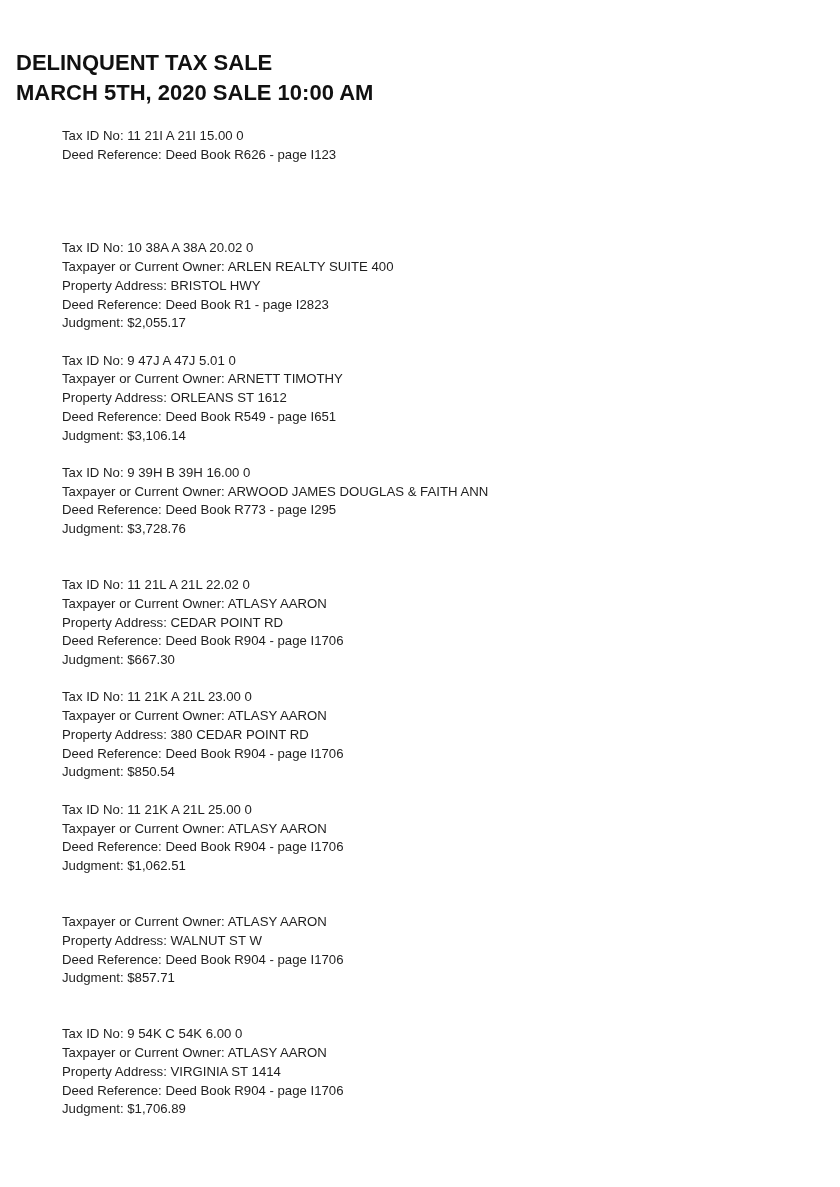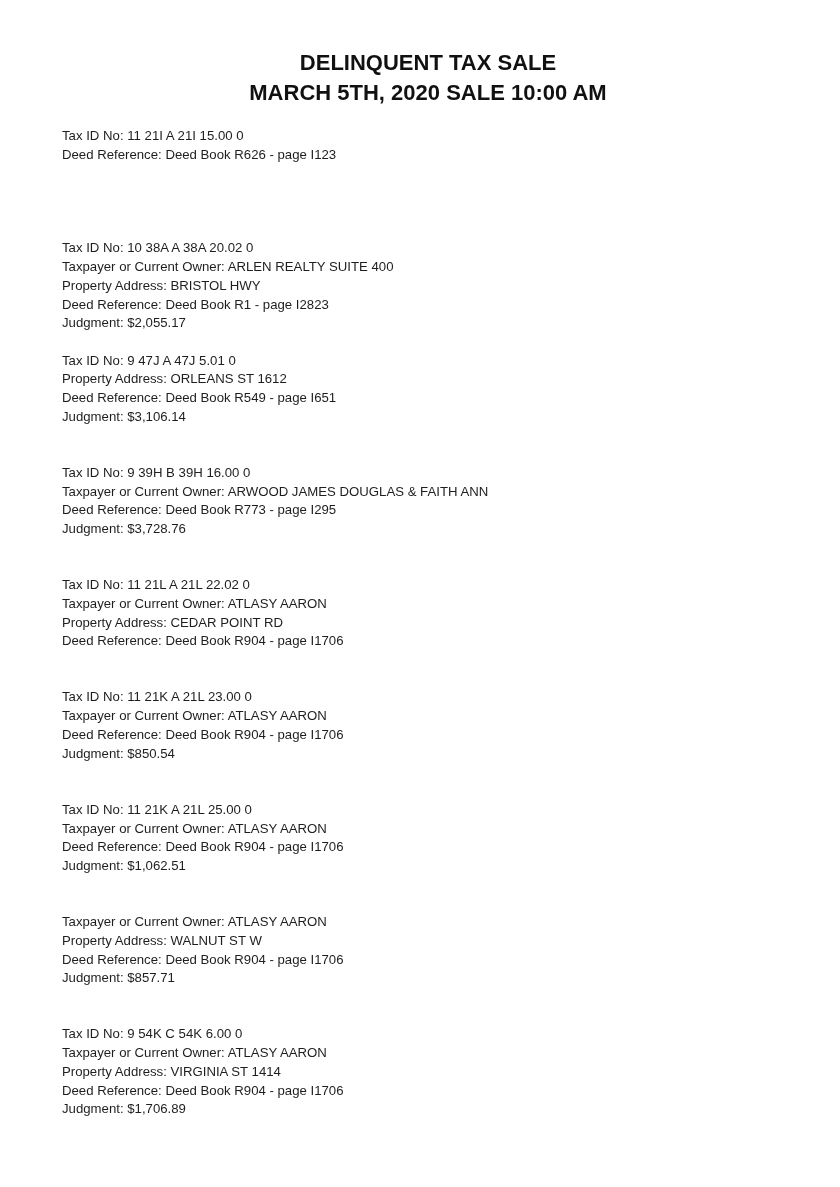--- a/index.html
+++ b/index.html
@@ -13,21 +13,21 @@
       position: relative;
       overflow: hidden;
       font-family: "Liberation Sans", sans-serif;
       color: #1a1a1a;
     }
     .title-block {
       position: absolute;
       left: 0;
       top: 48px;
       width: 840px;
-      text-align: center;
+      text-align: left;
     }
     .title-line {
       font-family: "Liberation Sans", sans-serif;
       font-weight: bold;
       font-size: 22px;
       line-height: 30px;
       color: #111111;
       letter-spacing: 0px;
       margin-left: 16px;
     }
@@ -63,39 +63,42 @@
     </div>
     <div class="record">
       <div class="line"><span>Tax ID No: </span><span>10 38A A 38A 20.02 0</span></div>
       <div class="line"><span>Taxpayer or Current Owner: </span><span>ARLEN REALTY SUITE 400</span></div>
       <div class="line"><span>Property Address: </span><span>BRISTOL HWY</span></div>
       <div class="line"><span>Deed Reference: </span><span>Deed Book R1 - page I2823</span></div>
       <div class="line"><span>Judgment: </span><span>$2,055.17</span></div>
     </div>
     <div class="record">
       <div class="line"><span>Tax ID No: </span><span>9 47J A 47J 5.01 0</span></div>
+      <div class="line"><span>Taxpayer or Current Owner: </span><span>ARNETT TIMOTHY</span></div>
       <div class="line"><span>Property Address: </span><span>ORLEANS ST 1612</span></div>
       <div class="line"><span>Deed Reference: </span><span>Deed Book R549 - page I651</span></div>
       <div class="line"><span>Judgment: </span><span>$3,106.14</span></div>
     </div>
     <div class="record">
       <div class="line"><span>Tax ID No: </span><span>9 39H B 39H 16.00 0</span></div>
       <div class="line"><span>Taxpayer or Current Owner: </span><span>ARWOOD JAMES DOUGLAS &amp; FAITH ANN</span></div>
       <div class="line"><span>Deed Reference: </span><span>Deed Book R773 - page I295</span></div>
       <div class="line"><span>Judgment: </span><span>$3,728.76</span></div>
     </div>
     <div class="record">
       <div class="line"><span>Tax ID No: </span><span>11 21L A 21L 22.02 0</span></div>
       <div class="line"><span>Taxpayer or Current Owner: </span><span>ATLASY AARON</span></div>
       <div class="line"><span>Property Address: </span><span>CEDAR POINT RD</span></div>
       <div class="line"><span>Deed Reference: </span><span>Deed Book R904 - page I1706</span></div>
+      <div class="line"><span>Judgment: </span><span>$667.30</span></div>
     </div>
     <div class="record">
       <div class="line"><span>Tax ID No: </span><span>11 21K A 21L 23.00 0</span></div>
       <div class="line"><span>Taxpayer or Current Owner: </span><span>ATLASY AARON</span></div>
+      <div class="line"><span>Property Address: </span><span>380 CEDAR POINT RD</span></div>
       <div class="line"><span>Deed Reference: </span><span>Deed Book R904 - page I1706</span></div>
       <div class="line"><span>Judgment: </span><span>$850.54</span></div>
     </div>
     <div class="record">
       <div class="line"><span>Tax ID No: </span><span>11 21K A 21L 25.00 0</span></div>
       <div class="line"><span>Taxpayer or Current Owner: </span><span>ATLASY AARON</span></div>
       <div class="line"><span>Deed Reference: </span><span>Deed Book R904 - page I1706</span></div>
       <div class="line"><span>Judgment: </span><span>$1,062.51</span></div>
     </div>
     <div class="record">

